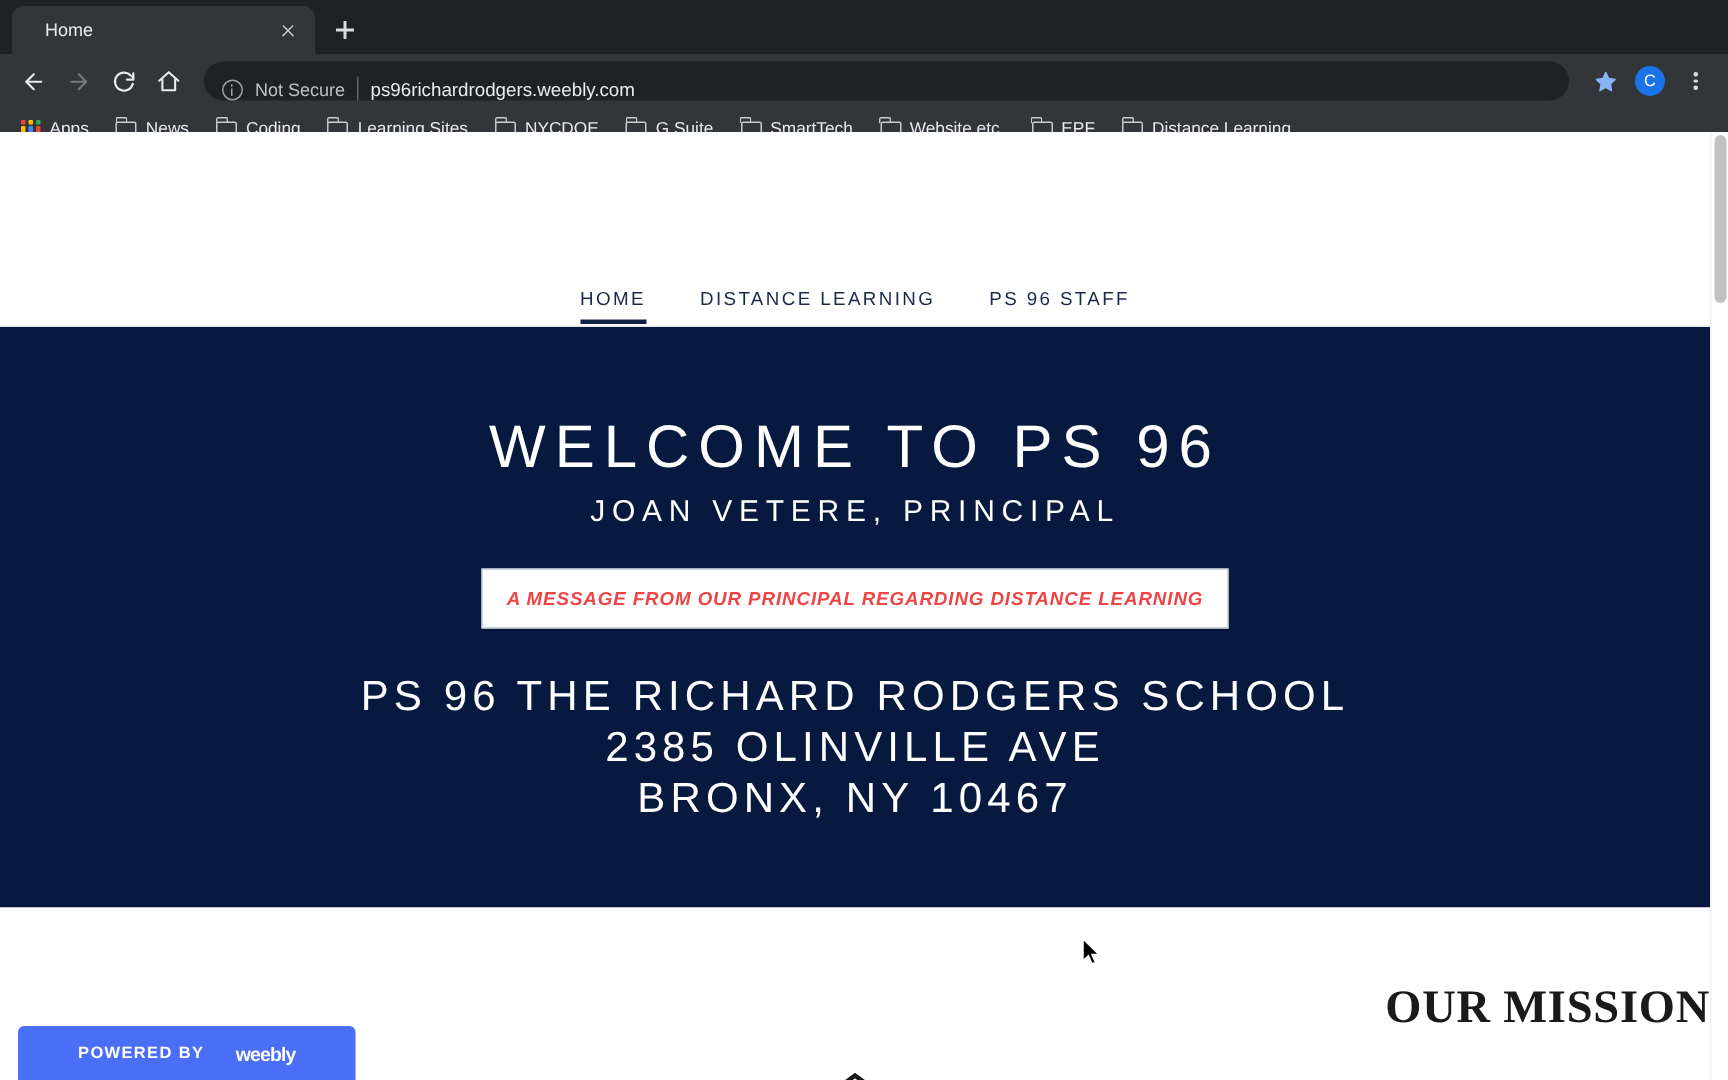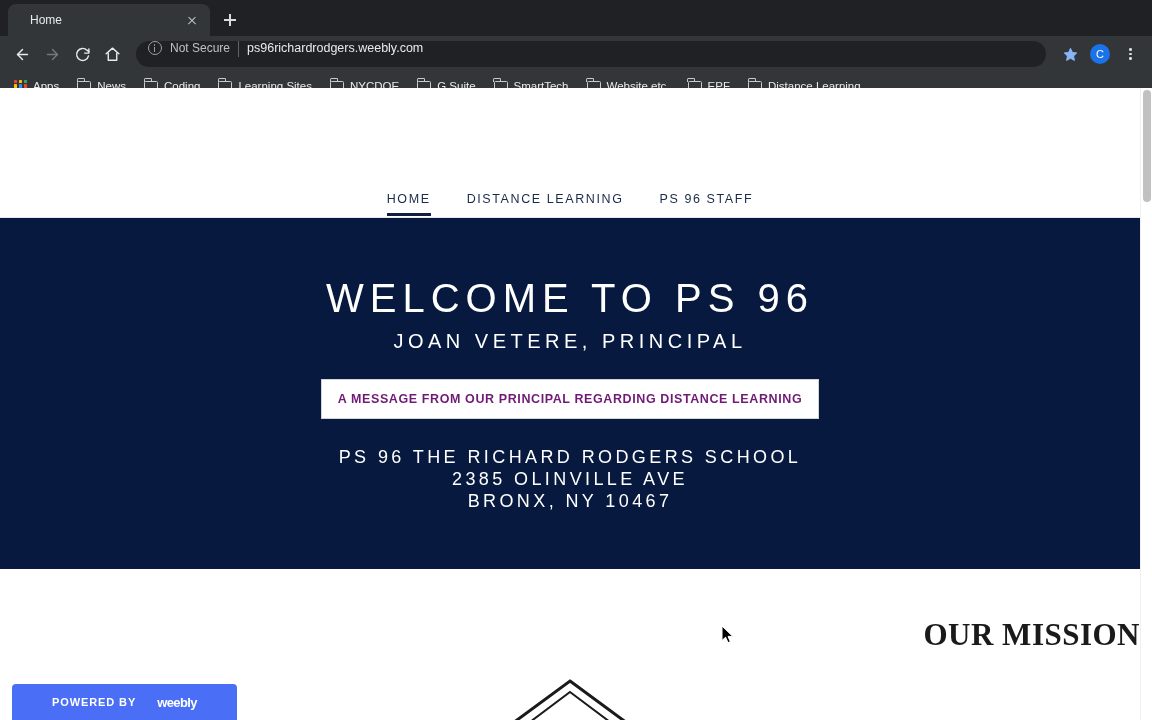--- a/index.html
+++ b/index.html
@@ -63,21 +63,21 @@
   .tb-btn {
     width: 28px; height: 28px;
     display: flex; align-items: center; justify-content: center;
     border-radius: 50%; flex: none;
   }
   .tb-btn svg { display:block; }
 
   .omnibox {
     flex: 1; height: 26px; margin: 0 8px;
     background: #202124; border-radius: 13px;
-    display: flex; align-items: flex-start;
+    display: flex; align-items: flex-end;
     padding: 0 12px; gap: 8px; min-width: 0;
   }
   .info-icon {
     width: 14px; height: 14px; flex: none;
     border: 1.3px solid #9aa0a6; border-radius: 50%;
     position: relative;
   }
   .info-icon::before {
     content:""; position:absolute; left:5.1px; top:2.2px;
     width:1.4px; height:1.4px; background:#9aa0a6; border-radius:50%;
@@ -176,28 +176,29 @@
     font-size: 40px; font-weight: 300;
     letter-spacing: 6px; line-height: 1.1;
     margin-bottom: 10px;
     font-family: "Liberation Sans", sans-serif;
   }
   .hero-sub {
     font-size: 20px; font-weight: 300;
     letter-spacing: 4.5px; margin-bottom: 26px;
   }
   .hero-btn {
-    display:inline-block; background:#fff; color:#701a75;
+    display:inline-block; background:#fff; color:#ef4444;
     font-size: 12.5px; font-weight: 700; letter-spacing: .6px;
     padding: 12px 4px; min-width: 498px;
     border: 1px solid #cfd4dd;
+    font-style: italic;
   }
   .hero-addr {
     margin-top: 28px;
-    font-size: 18px; font-weight: 300;
+    font-size: 28px; font-weight: 300;
     letter-spacing: 3.4px; line-height: 1.22;
   }
 
   
   .mission { background:#fff; padding: 48px 0 0; text-align:center; }
   .mission-title {
     font-family:"Liberation Serif", serif;
     font-size: 31px; font-weight: 700; color:#1a1a1a;
     letter-spacing: .5px;
     text-align: right;

